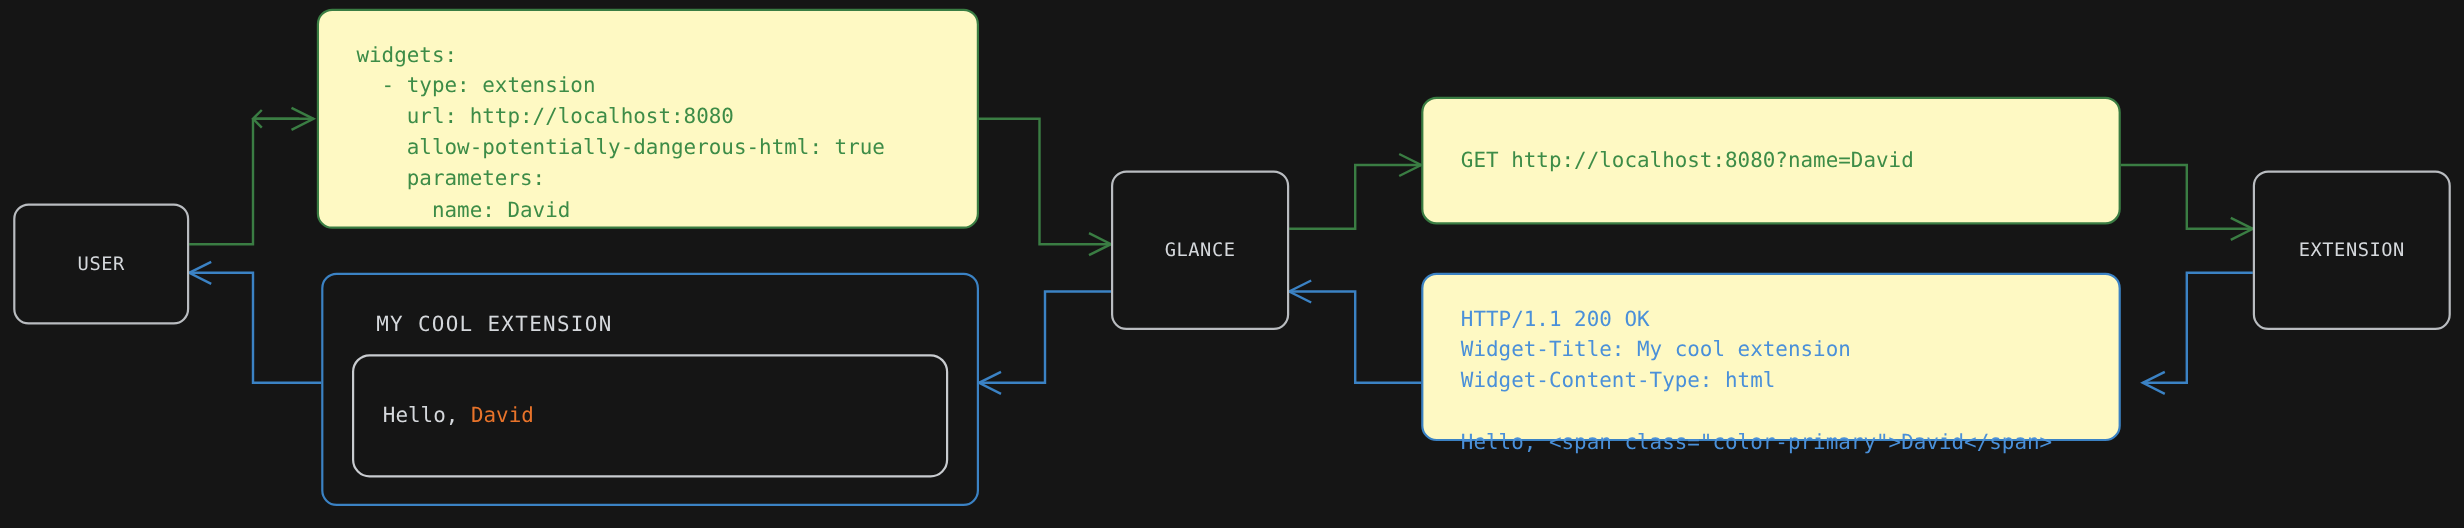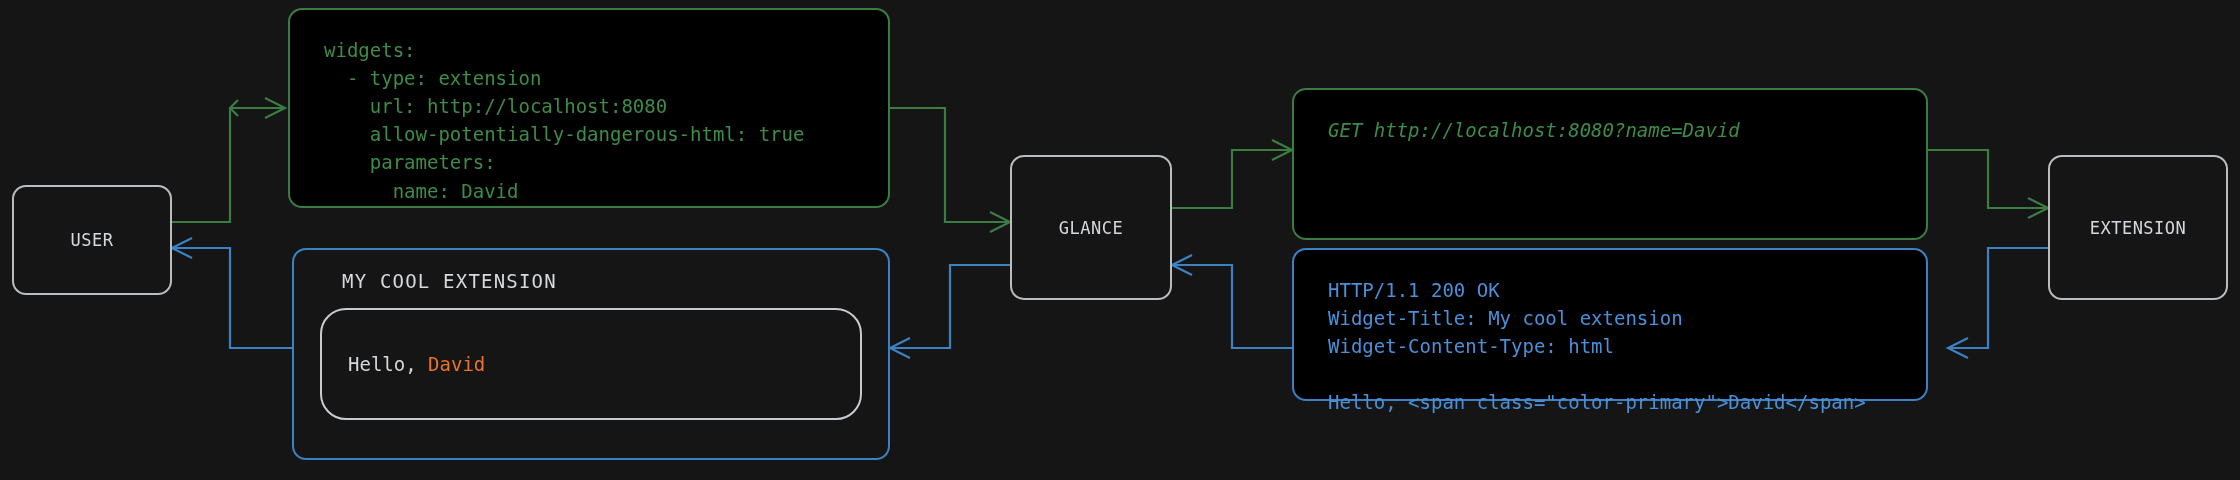--- a/index.html
+++ b/index.html
@@ -30,52 +30,52 @@
     font-size: 17px;
     letter-spacing: 0.5px;
     font-family: "DejaVu Sans Mono", "Liberation Mono", monospace;
   }
 
   .codebox {
     position: absolute;
     box-sizing: border-box;
     border: 2px solid #3a7d43;
     border-radius: 14px;
-    background: #000000;
+    background: #fef9c3;
     padding: 26px 34px;
     color: #3d8c47;
     font-size: 19px;
     line-height: 1.48;
     white-space: pre;
     font-family: "DejaVu Sans Mono", "Liberation Mono", monospace;
   }
   .codebox.blue {
     border-color: #3b82c4;
     color: #4a90d9;
   }
 
   .widgetbox {
     position: absolute;
     box-sizing: border-box;
     border: 2px solid #3b82c4;
     border-radius: 14px;
     background: #151515;
-    padding: 8px 26px;
+    padding: 22px 26px;
     font-family: "DejaVu Sans Mono", "Liberation Mono", monospace;
   }
   .widget-title {
     color: #d5d8dc;
     font-size: 19px;
     letter-spacing: 1.2px;
     margin: 12px 0 16px 22px;
   }
   .widget-inner {
     box-sizing: border-box;
     border: 2px solid #c8cbcf;
-    border-radius: 26px;
+    border-radius: 16px;
     padding: 28px 26px;
     height: 112px;
     display: flex;
     align-items: center;
   }
   .widget-body {
     color: #d5d8dc;
     font-size: 19px;
     white-space: pre;
   }
@@ -142,21 +142,21 @@
     <span>GLANCE</span>
   </div>
 
   <div class="codebox" style="left:288px; top:8px; width:602px; height:200px;"><span>widgets:
   - type: extension
     url: http://localhost:8080
     allow-potentially-dangerous-html: true
     parameters:
       name: David</span></div>
 
-  <div class="codebox" style="left:1292px; top:88px; width:636px; height:152px; display:flex; font-style:italic;"><span>GET http://localhost:8080?name=David</span></div>
+  <div class="codebox" style="left:1292px; top:88px; width:636px; height:116px; display:flex; align-items:center;"><span>GET http://localhost:8080?name=David</span></div>
 
   <div class="codebox blue" style="left:1292px; top:248px; width:636px; height:153px;"><span>HTTP/1.1 200 OK
 Widget-Title: My cool extension
 Widget-Content-Type: html
 
 Hello, &lt;span class="color-primary"&gt;David&lt;/span&gt;</span></div>
 
   <div class="widgetbox" style="left:292px; top:248px; width:598px; height:212px;">
     <div class="widget-title">MY COOL EXTENSION</div>
     <div class="widget-inner">

